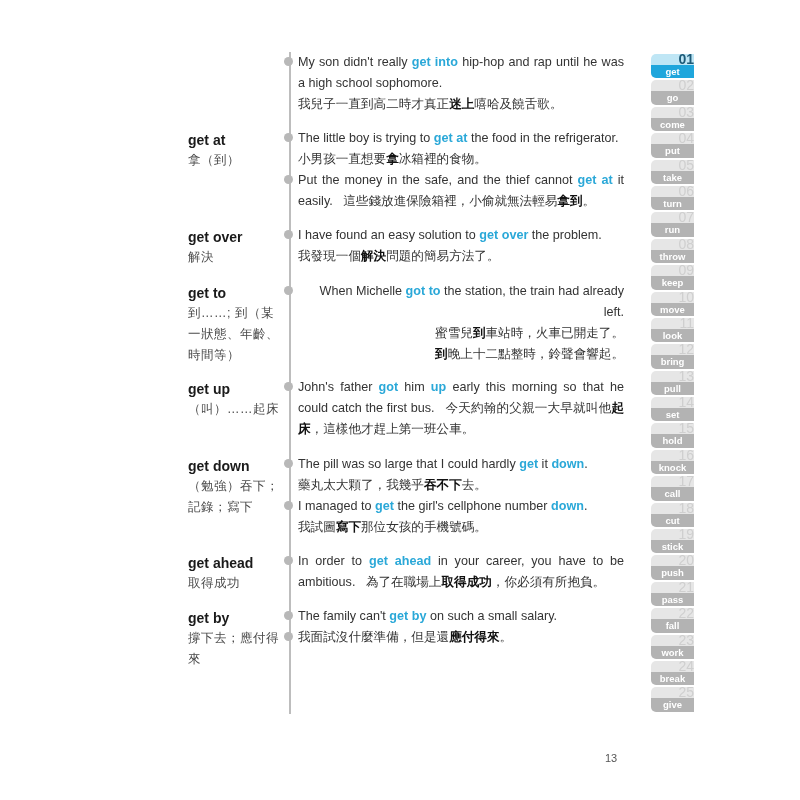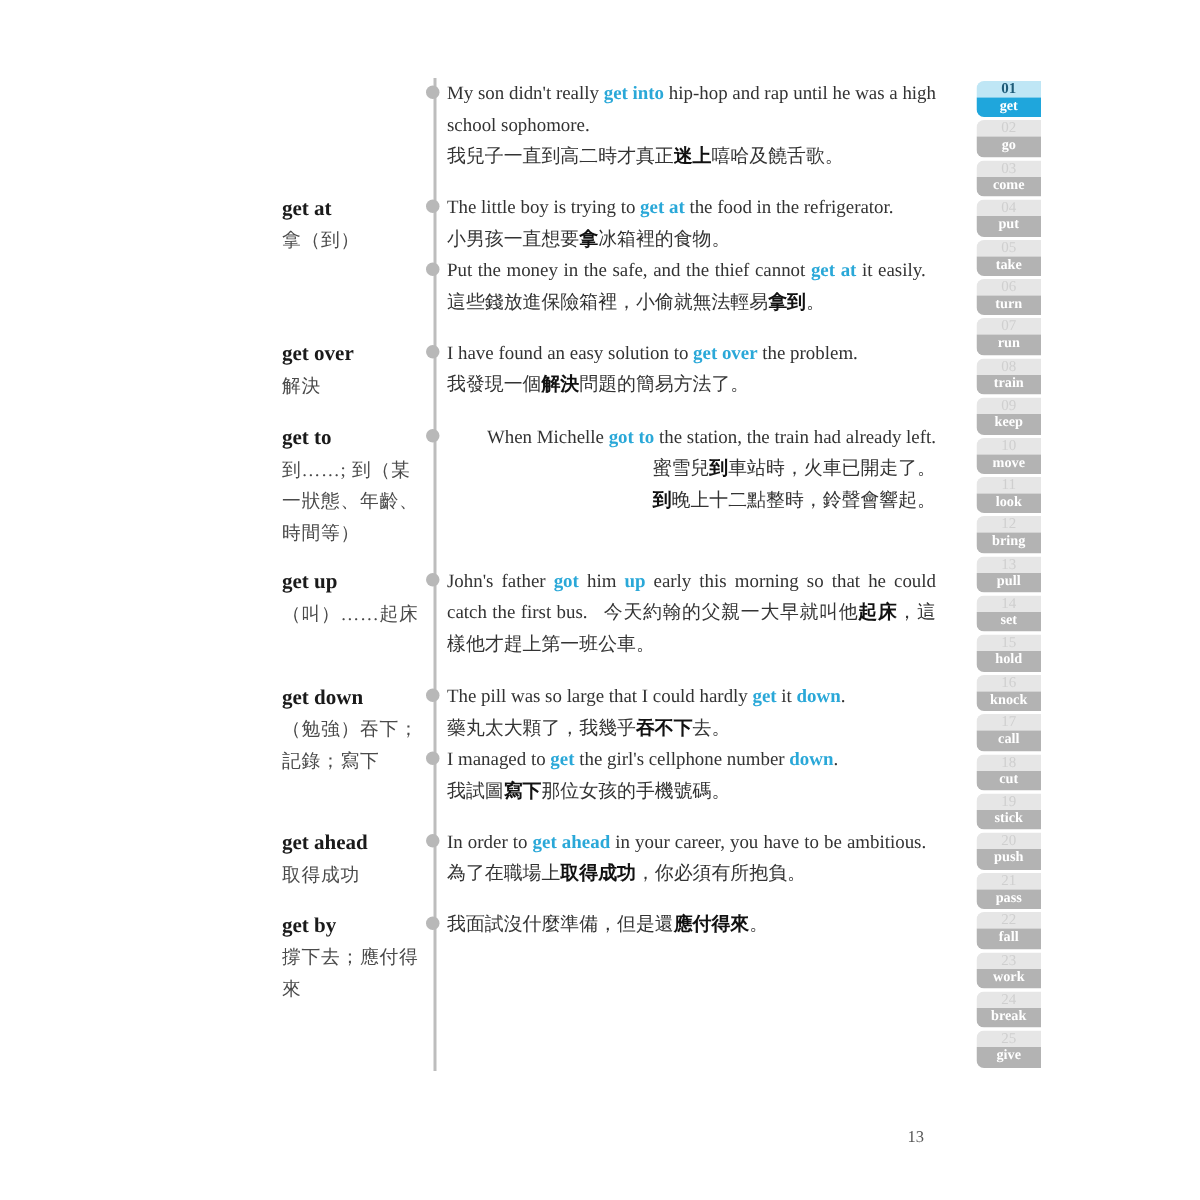--- a/index.html
+++ b/index.html
@@ -1,31 +1,31 @@
 <!DOCTYPE html>
 <html><head>
 <meta charset="utf-8">
 <style>
   html, body { margin:0; padding:0; background:#ffffff; }
   body { width:800px; height:800px; position:relative; overflow:hidden;
          font-family:"Liberation Sans","DejaVu Sans",sans-serif; color:#333; }
-  .page { position:absolute; left:0; top:0; width:800px; height:800px;font-family:Liberation Serif, serif; }
+  .page { position:absolute; left:0; top:0; width:800px; height:800px; }
   .vline { position:absolute; left:289px; top:52px; width:2px; height:662px; background:#bdbdbd; }
   .head { position:absolute; left:188px; width:95px; }
   .term { font-weight:bold; font-size:14px; color:#1a1a1a; line-height:20px; }
   .gloss { font-size:12.5px; color:#4a4a4a; line-height:21px; letter-spacing:0.5px; }
   .ex { position:absolute; left:298px; width:326px; font-size:12.6px; line-height:21px; color:#333; }
   .ex p { margin:0; position:relative; }
   .ex .dot { position:absolute; left:-14px; top:5px; width:9px; height:9px; border-radius:50%; background:#b8b8b8; }
   .hl { color:#2aa8d8; font-weight:bold; }
   .zh b { color:#111; }
   .just { text-align:justify; text-align-last:left; }
   .tabs { position:absolute; left:651px; top:54px; width:43px; }
   .tab { height:24.4px; margin-bottom:2px; border-radius:5px 0 0 5px; overflow:hidden; text-align:center; }
-  .tab .num { height:11px; line-height:11px; font-size:10px; color:#cfcfcf; background:#e6e6e6; }
+  .tab .num { height:11px; line-height:11px; font-size:14px; color:#cfcfcf; background:#e6e6e6;text-align:right; }
   .tab .word { height:13.4px; line-height:13px; font-size:9.5px; color:#fff; background:#b3b3b3; font-weight:bold; }
   .tab.active .num { background:#bfe6f5; color:#1e5b78; font-weight:bold; }
   .tab.active .word { background:#1fa6dc; }
   .pageno { position:absolute; left:605px; top:752px; font-size:11px; color:#555; }
 </style>
 </head>
 <body>
 
 <div class="page">
   <div class="vline"></div>
@@ -89,20 +89,21 @@
   </div>
   <div class="ex just" style="top:551px;">
     <p class="zh"><span class="dot"></span><span>In order to <span class="hl">get ahead</span> in your career, you have to be ambitious.&nbsp;&nbsp; 為了在職場上<b>取得成功</b>，你必須有所抱負。</span></p>
   </div>
 
   <div class="head" style="top:608px;">
     <div class="term">get by</div>
     <div class="gloss">撐下去；應付得來</div>
   </div>
   <div class="ex" style="top:606px;">
+    <p><span class="dot"></span><span>The family can't <span class="hl">get by</span> on such a small salary.</span></p>
     <p><span class="dot"></span></p>
     <p class="zh">我面試沒什麼準備，但是還<b>應付得來</b>。</p>
   </div>
 
   <div class="tabs" id="tabs">
       <div class="tab active">
         <div class="num">01</div>
         <div class="word">get</div>
       </div>
       <div class="tab">
@@ -124,21 +125,21 @@
       <div class="tab">
         <div class="num">06</div>
         <div class="word">turn</div>
       </div>
       <div class="tab">
         <div class="num">07</div>
         <div class="word">run</div>
       </div>
       <div class="tab">
         <div class="num">08</div>
-        <div class="word">train</div>
+        <div class="word">throw</div>
       </div>
       <div class="tab">
         <div class="num">09</div>
         <div class="word">keep</div>
       </div>
       <div class="tab">
         <div class="num">10</div>
         <div class="word">move</div>
       </div>
       <div class="tab">

